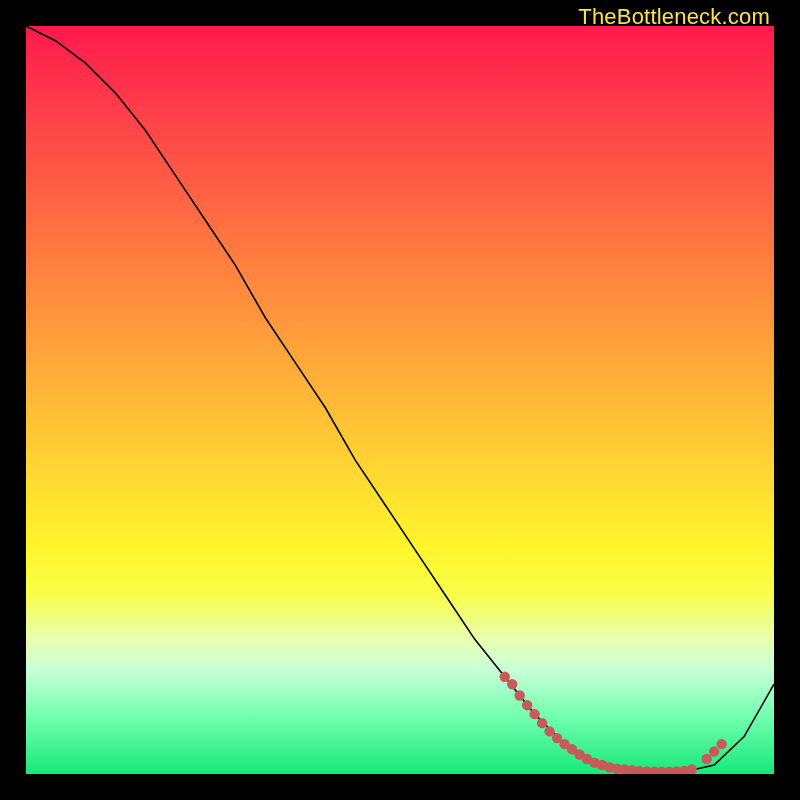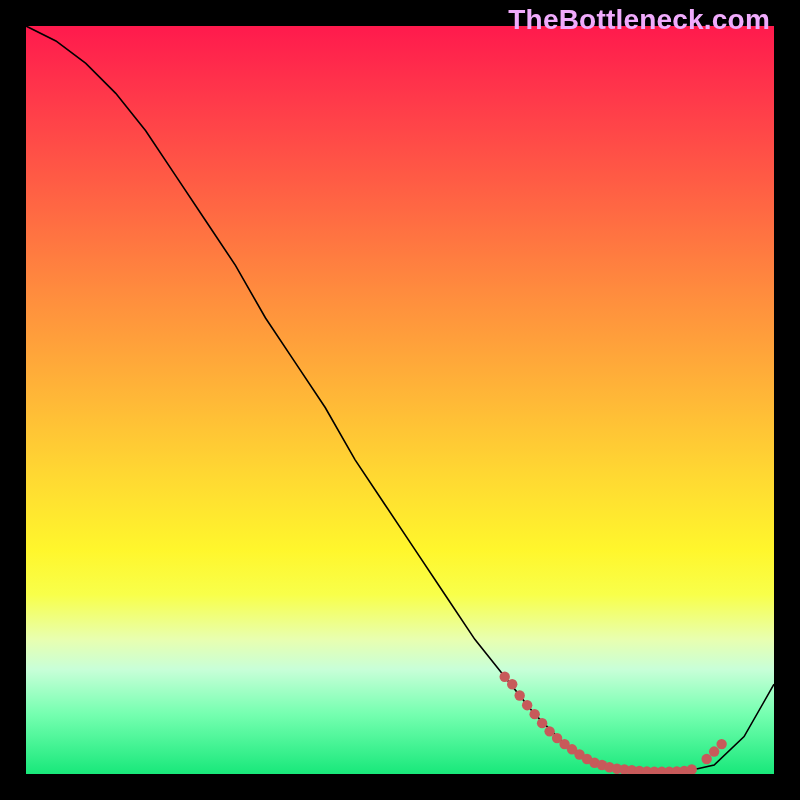--- a/index.html
+++ b/index.html
@@ -30,23 +30,23 @@
       #e8ffb0 82%,
       #c8ffd8 86%,
       #75ffb0 92%,
       #18e87a 100%
     );
   }
   .watermark {
     position: absolute;
     top: 4px;
     right: 30px;
-    color: #f0abfc;
-    font-size: 28px;
-    font-weight: 700;
+    color: #fde047;
+    font-size: 22px;
+    font-weight: 400;
     letter-spacing: 0.2px;
   }
   .plot {
     position: absolute;
     left: 0;
     top: 0;
     width: 748px;
     height: 748px;
   }
   .curve {

